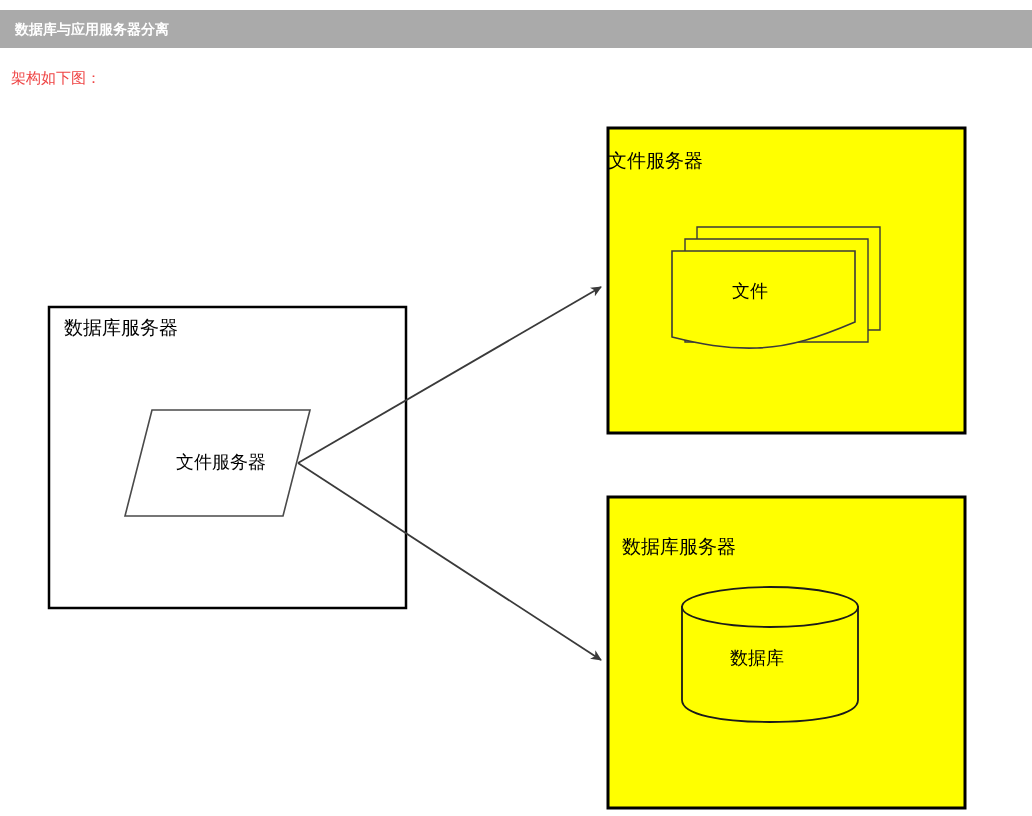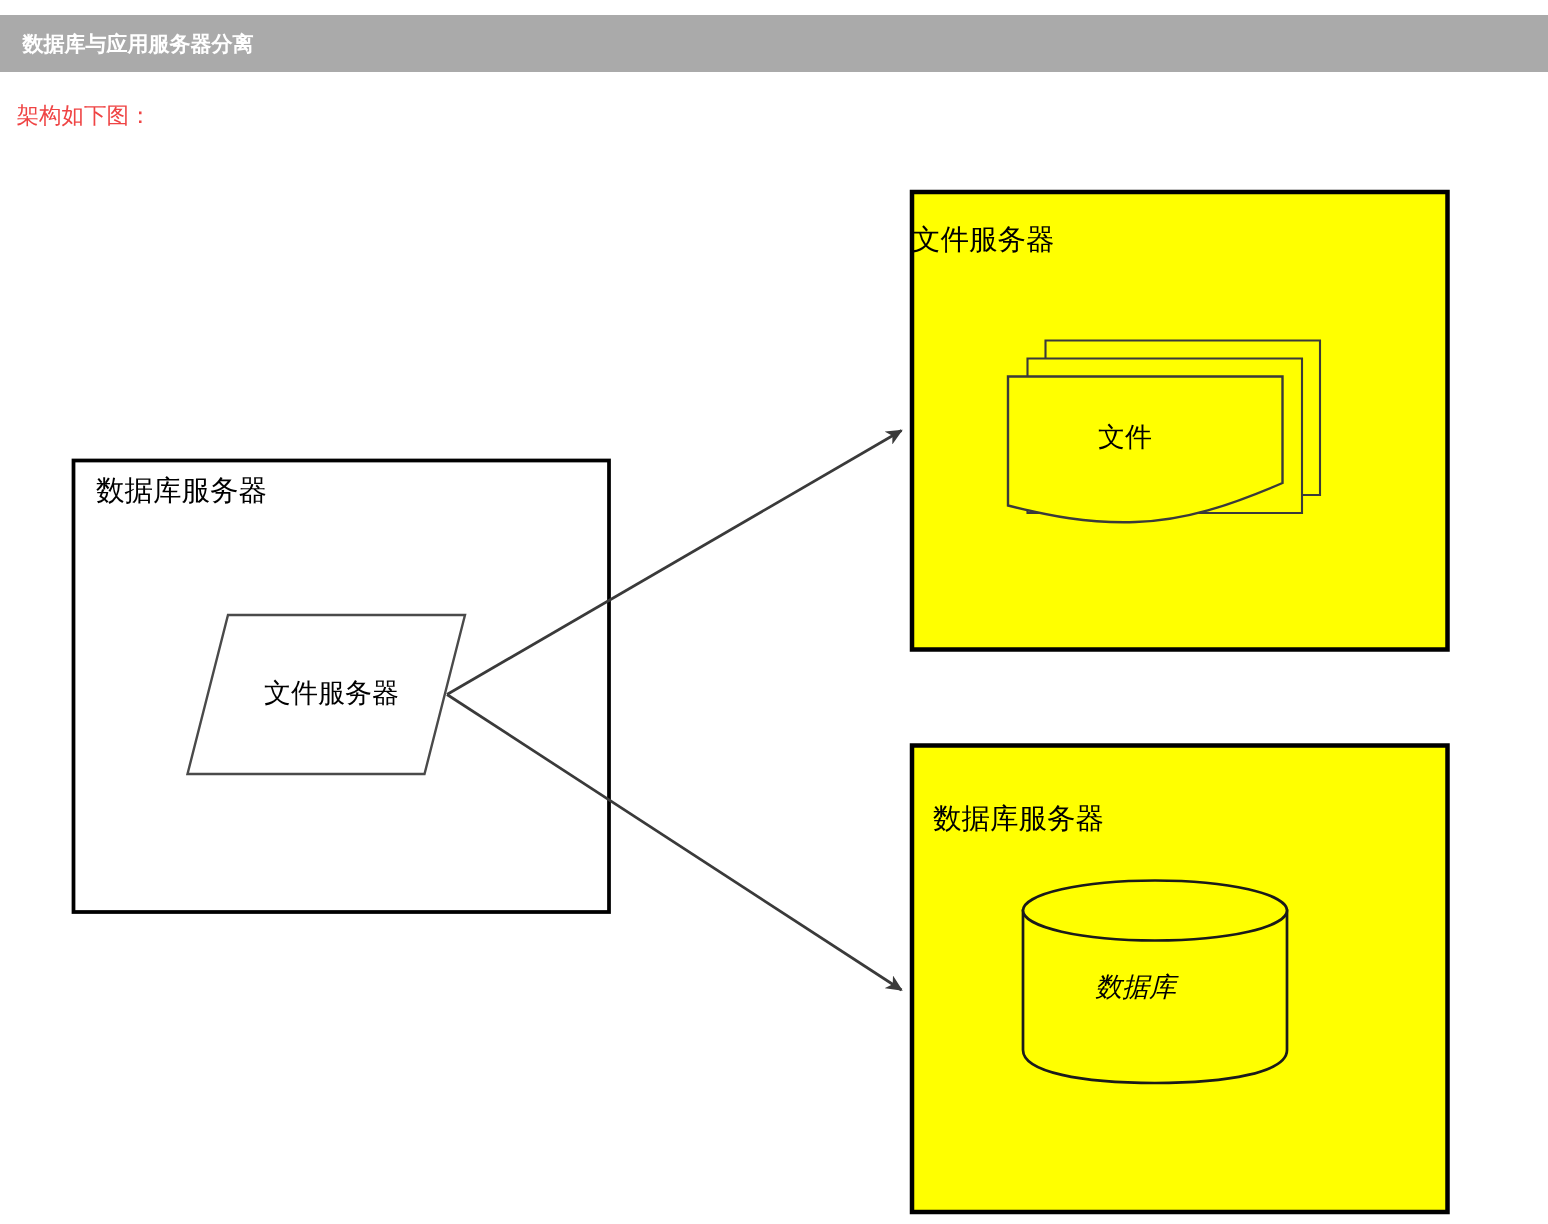--- a/index.html
+++ b/index.html
@@ -82,21 +82,21 @@
     white-space: nowrap;
     text-align: center;
   }
 
   #label-app-server      { left: 64px;  top: 316px; }
   #label-file-server     { left: 608px; top: 149px; }
   #label-db-server       { left: 622px; top: 518px; margin-top: 17px; }
 
   #label-application     { left: 176px; top: 451px; }
   #label-file            { left: 732px; top: 280px; }
-  #label-database        { left: 730px; top: 647px; font-style: italic; }
+  #label-database        { left: 730px; top: 647px; }
 </style>
 </head>
 <body>
 
 <div id="header-bar">
   <div id="page-title">数据库与应用服务器分离</div>
 </div>
 
 <div id="intro-text">架构如下图：</div>
 

